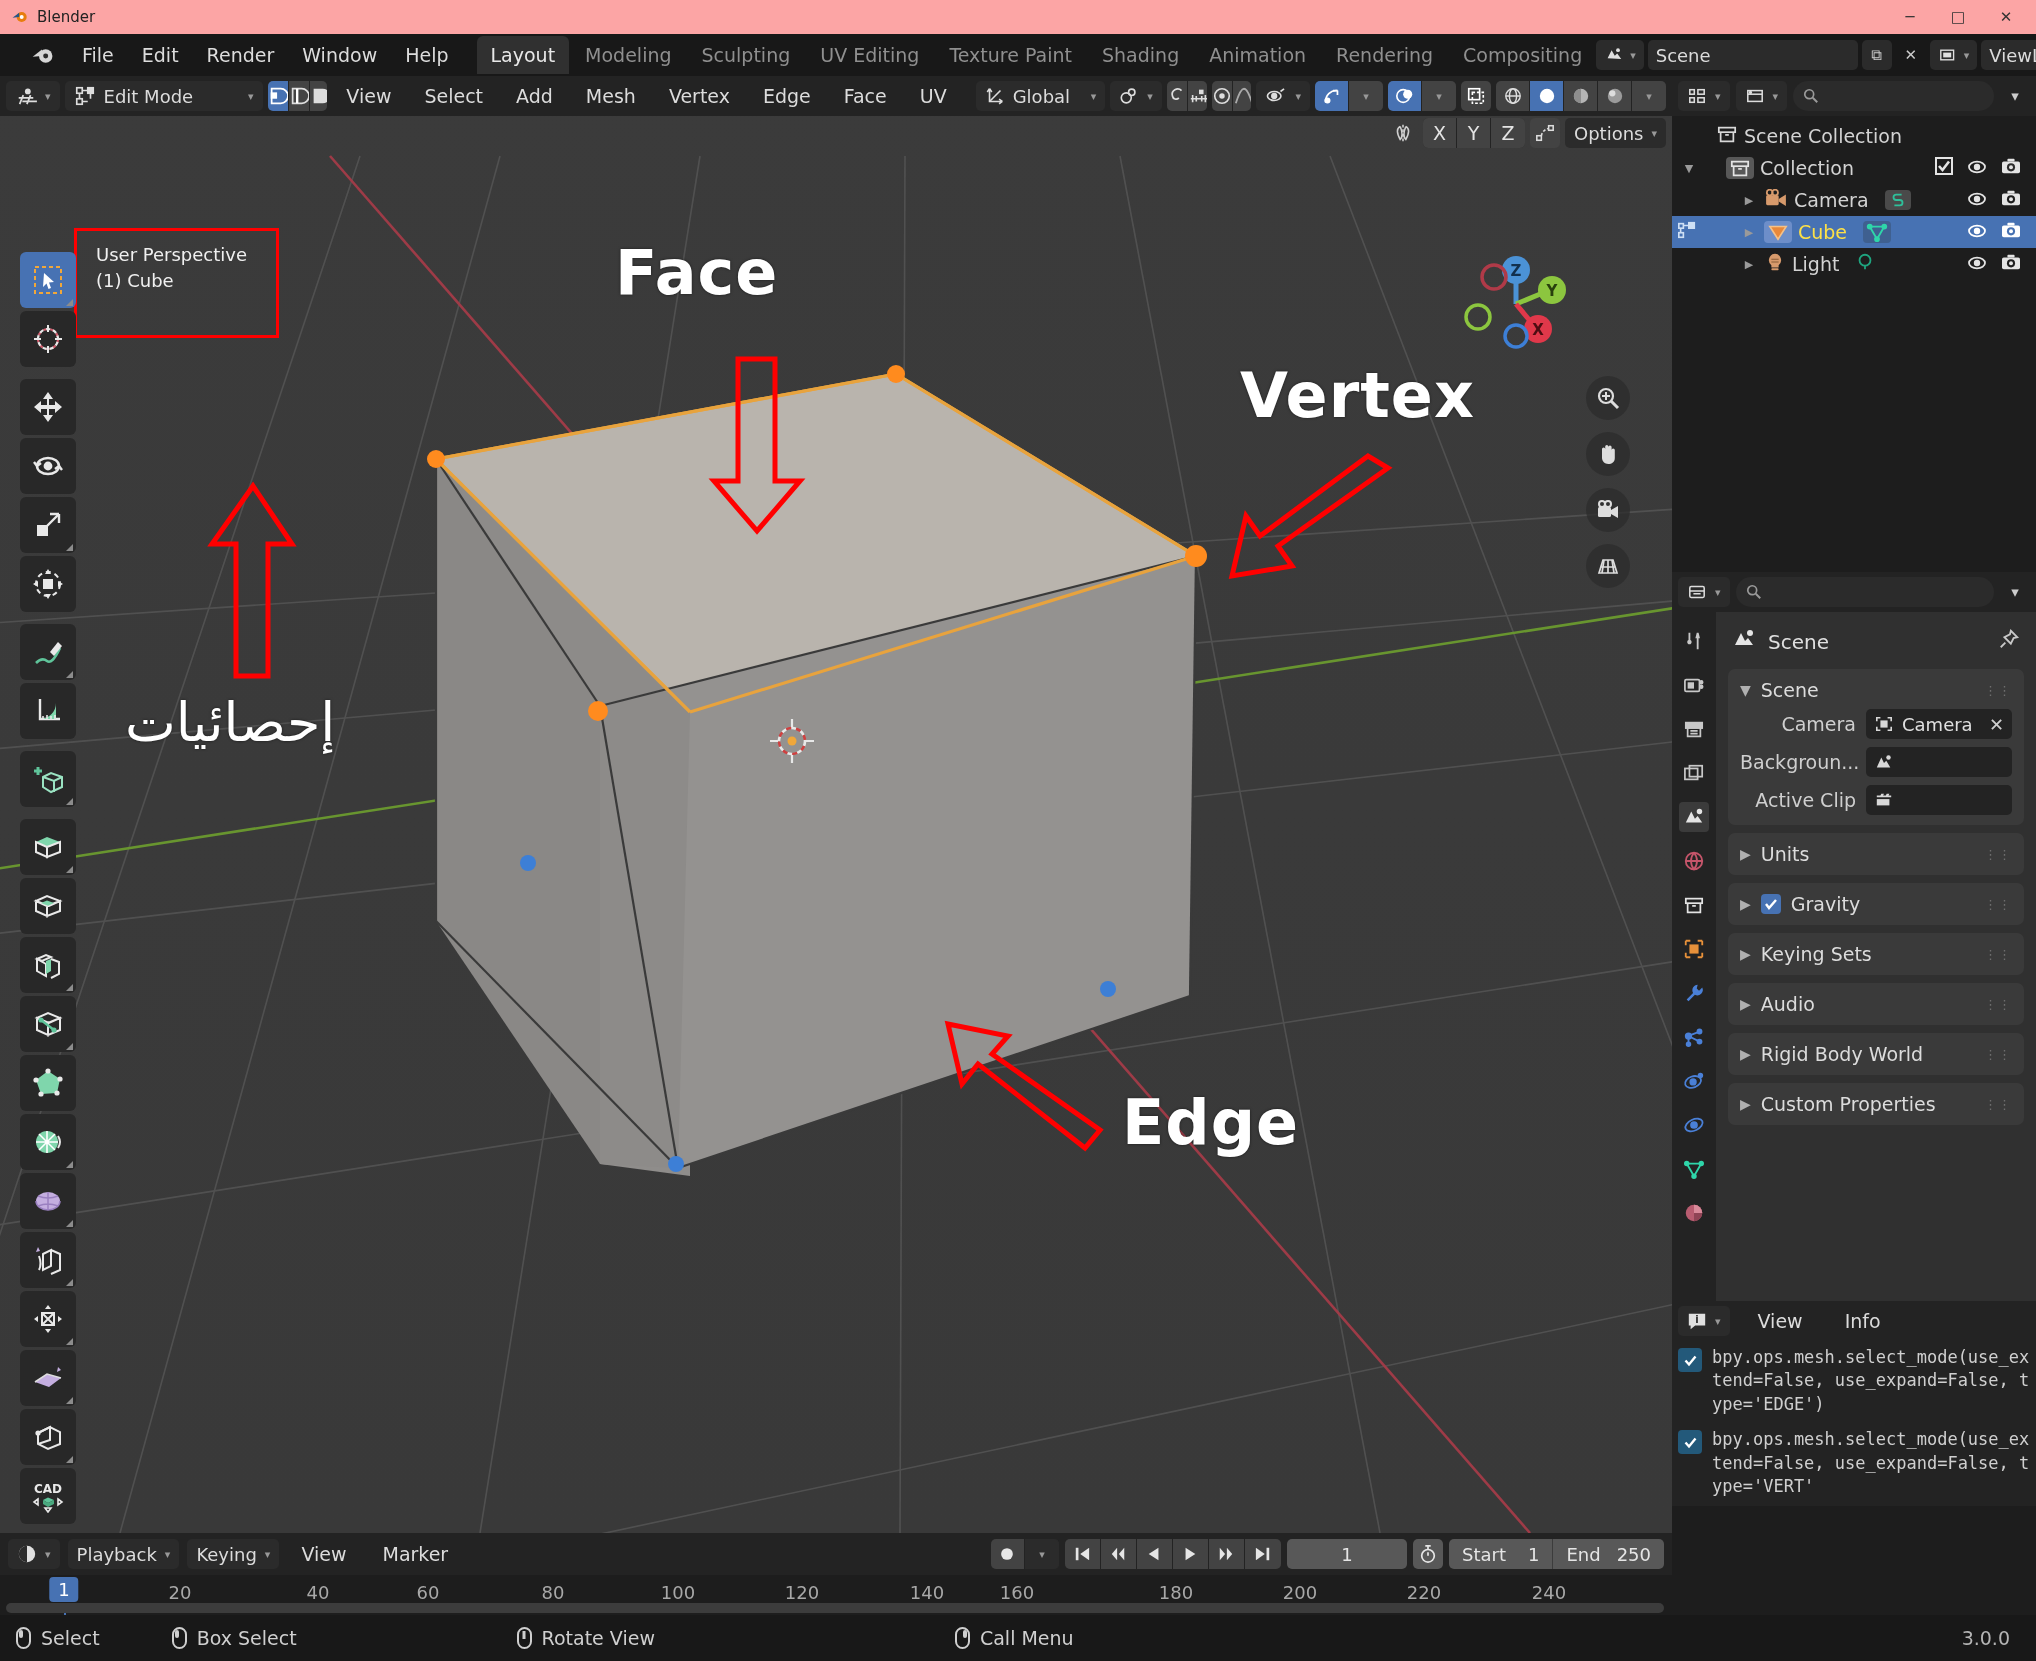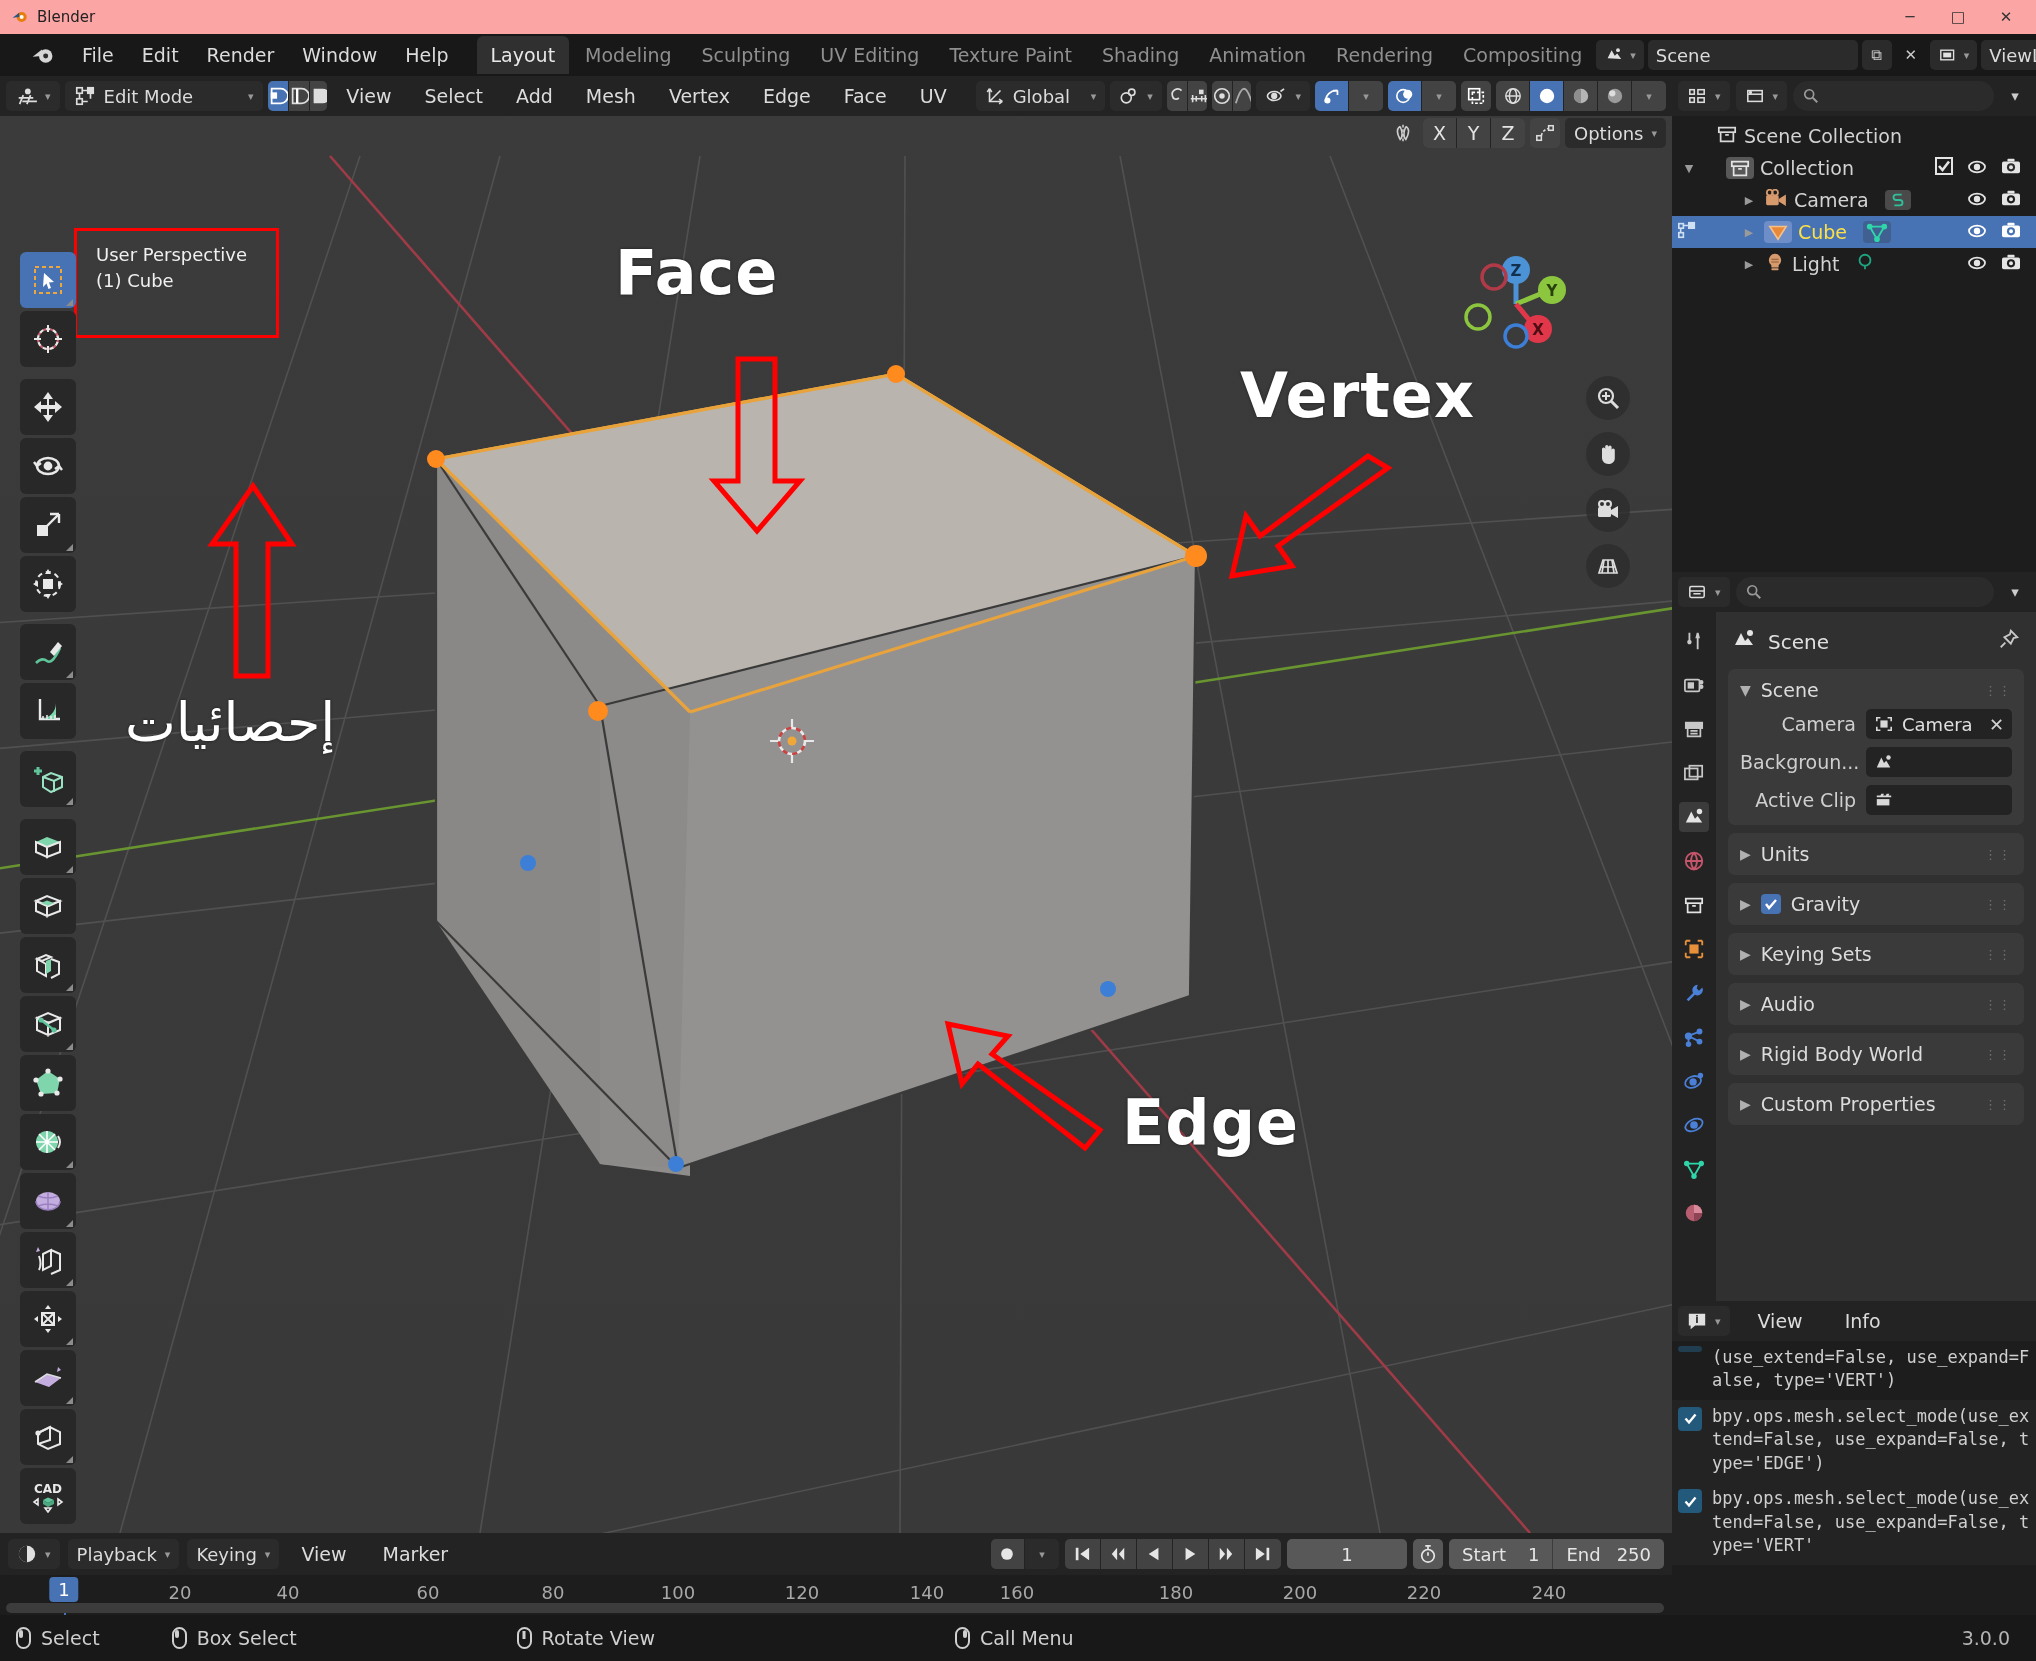--- a/index.html
+++ b/index.html
@@ -1216,24 +1216,20 @@
       <svg width="20" height="20" viewBox="0 0 22 22" fill="#e0e0e0">
             <path d="M2 3 h18 v13 h-11 l-5 4 v-4 H2 Z"></path>
             <text x="11" y="13" text-anchor="middle" font-size="11" fill="#2b2b2b" font-weight="bold">i</text>
           </svg>
       <span class="chev">▾</span>
     </div>
     <div class="menu-item">View</div>
     <div class="menu-item">Info</div>
   </div>
   <div class="info-list">
-    <div class="info-entry">
-      <span class="info-check" style="background:#23597a;opacity:.55;height:6px;margin-top:0"></span>
-      <span class="info-txt">(use_extend=False, use_expand=False, type='VERT')</span>
-    </div>
     <div class="info-entry alt">
       <span class="info-check">
         <svg width="15" height="15" viewBox="0 0 15 15" fill="none" stroke="#fff" stroke-width="2.4">
               <path d="M2.5 7.5 l3.5 4 L12.5 3.5"></path>
             </svg>
       </span>
       <span class="info-txt">bpy.ops.mesh.select_mode(use_extend=False, use_expand=False, type='EDGE')</span>
     </div>
     <div class="info-entry alt">
       <span class="info-check">
@@ -1330,21 +1326,21 @@
           <span>End</span>
           <span>250</span>
         </div>
       </div>
     </div>
   </div>
   <div class="tl-ruler">
     <div class="tl-cursor">1</div>
     <div class="tl-cursor-line"></div>
     <div class="tl-tick" style="left:180px">20</div>
-    <div class="tl-tick" style="left:288px">40</div>
+    <div class="tl-tick" style="left:318px">40</div>
     <div class="tl-tick" style="left:428px">60</div>
     <div class="tl-tick" style="left:553px">80</div>
     <div class="tl-tick" style="left:678px">100</div>
     <div class="tl-tick" style="left:802px">120</div>
     <div class="tl-tick" style="left:927px">140</div>
     <div class="tl-tick" style="left:1017px">160</div>
     <div class="tl-tick" style="left:1176px">180</div>
     <div class="tl-tick" style="left:1300px">200</div>
     <div class="tl-tick" style="left:1424px">220</div>
     <div class="tl-tick" style="left:1549px">240</div>

